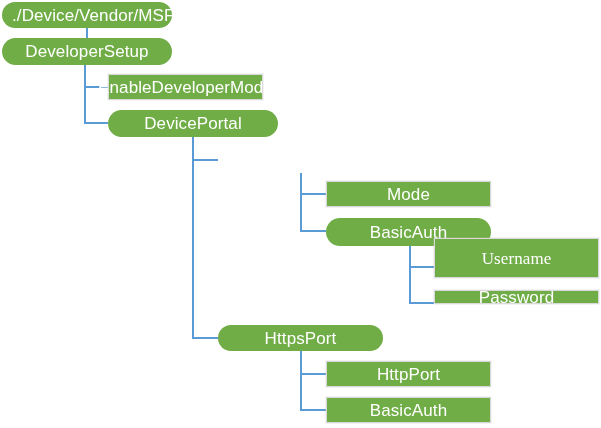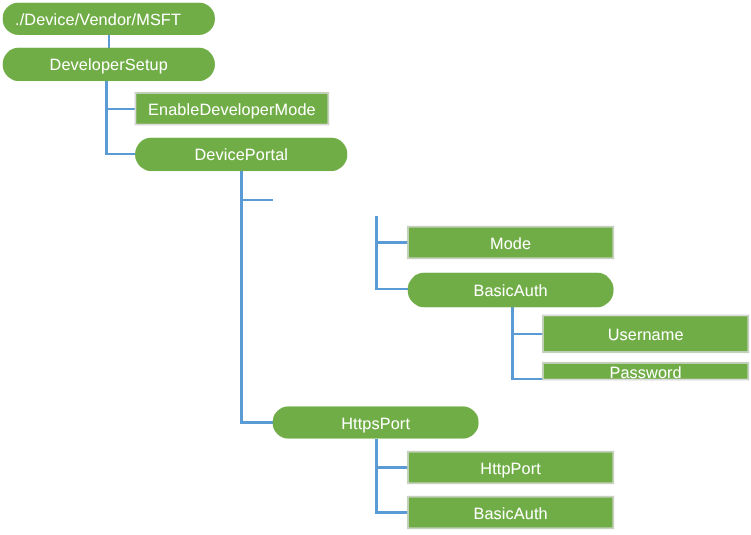--- a/index.html
+++ b/index.html
@@ -21,21 +21,21 @@
     top: 0;
     width: 601px;
     height: 428px;
     pointer-events: none;
   }
   .node {
     position: absolute;
     box-sizing: border-box;
     background: #70AD47;
     color: #ffffff;
-    font-size: 13px;
+    font-size: 17px;
     line-height: 1;
     display: flex;
     align-items: center;
     justify-content: center;
     white-space: nowrap;
     letter-spacing: 0.1px;
     border: 1px solid #d9d9d9;
     box-shadow: 0 0 0 0.5px rgba(200,200,200,0.45);
   }
   .node.branch {
@@ -96,21 +96,21 @@
 
 
   <div class="node leaf" style="left:326px; top:181px; width:165px; height:26px;">
     <span>Mode</span>
   </div>
 
   <div class="node branch" style="left:326px; top:218px; width:165px; height:28px;">
     <span>BasicAuth</span>
   </div>
 
-  <div class="node leaf" style="left:434px; top:252px; width:165px; height:30px;">
+  <div class="node leaf" style="left:434px; top:238px; width:165px; height:40px;font-family:Liberation Serif, serif;">
     <span>Username</span>
   </div>
 
   <div class="node leaf" style="left:434px; top:290px; width:165px; height:14px;">
     <span>Password</span>
   </div>
 
   <div class="node branch" style="left:218px; top:325px; width:165px; height:26px;">
     <span>HttpsPort</span>
   </div>

